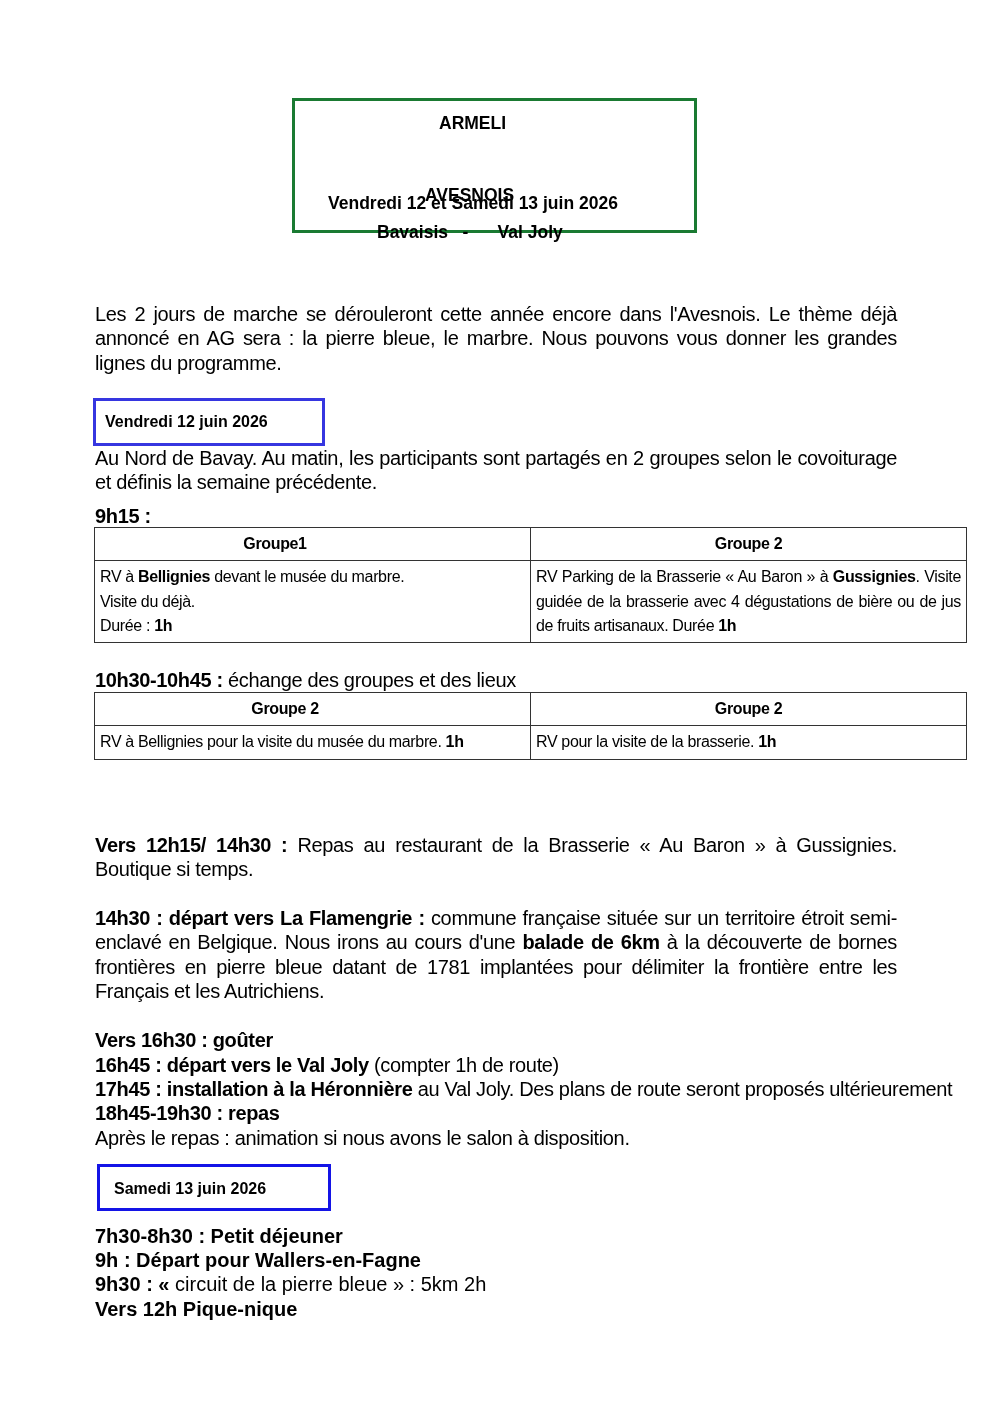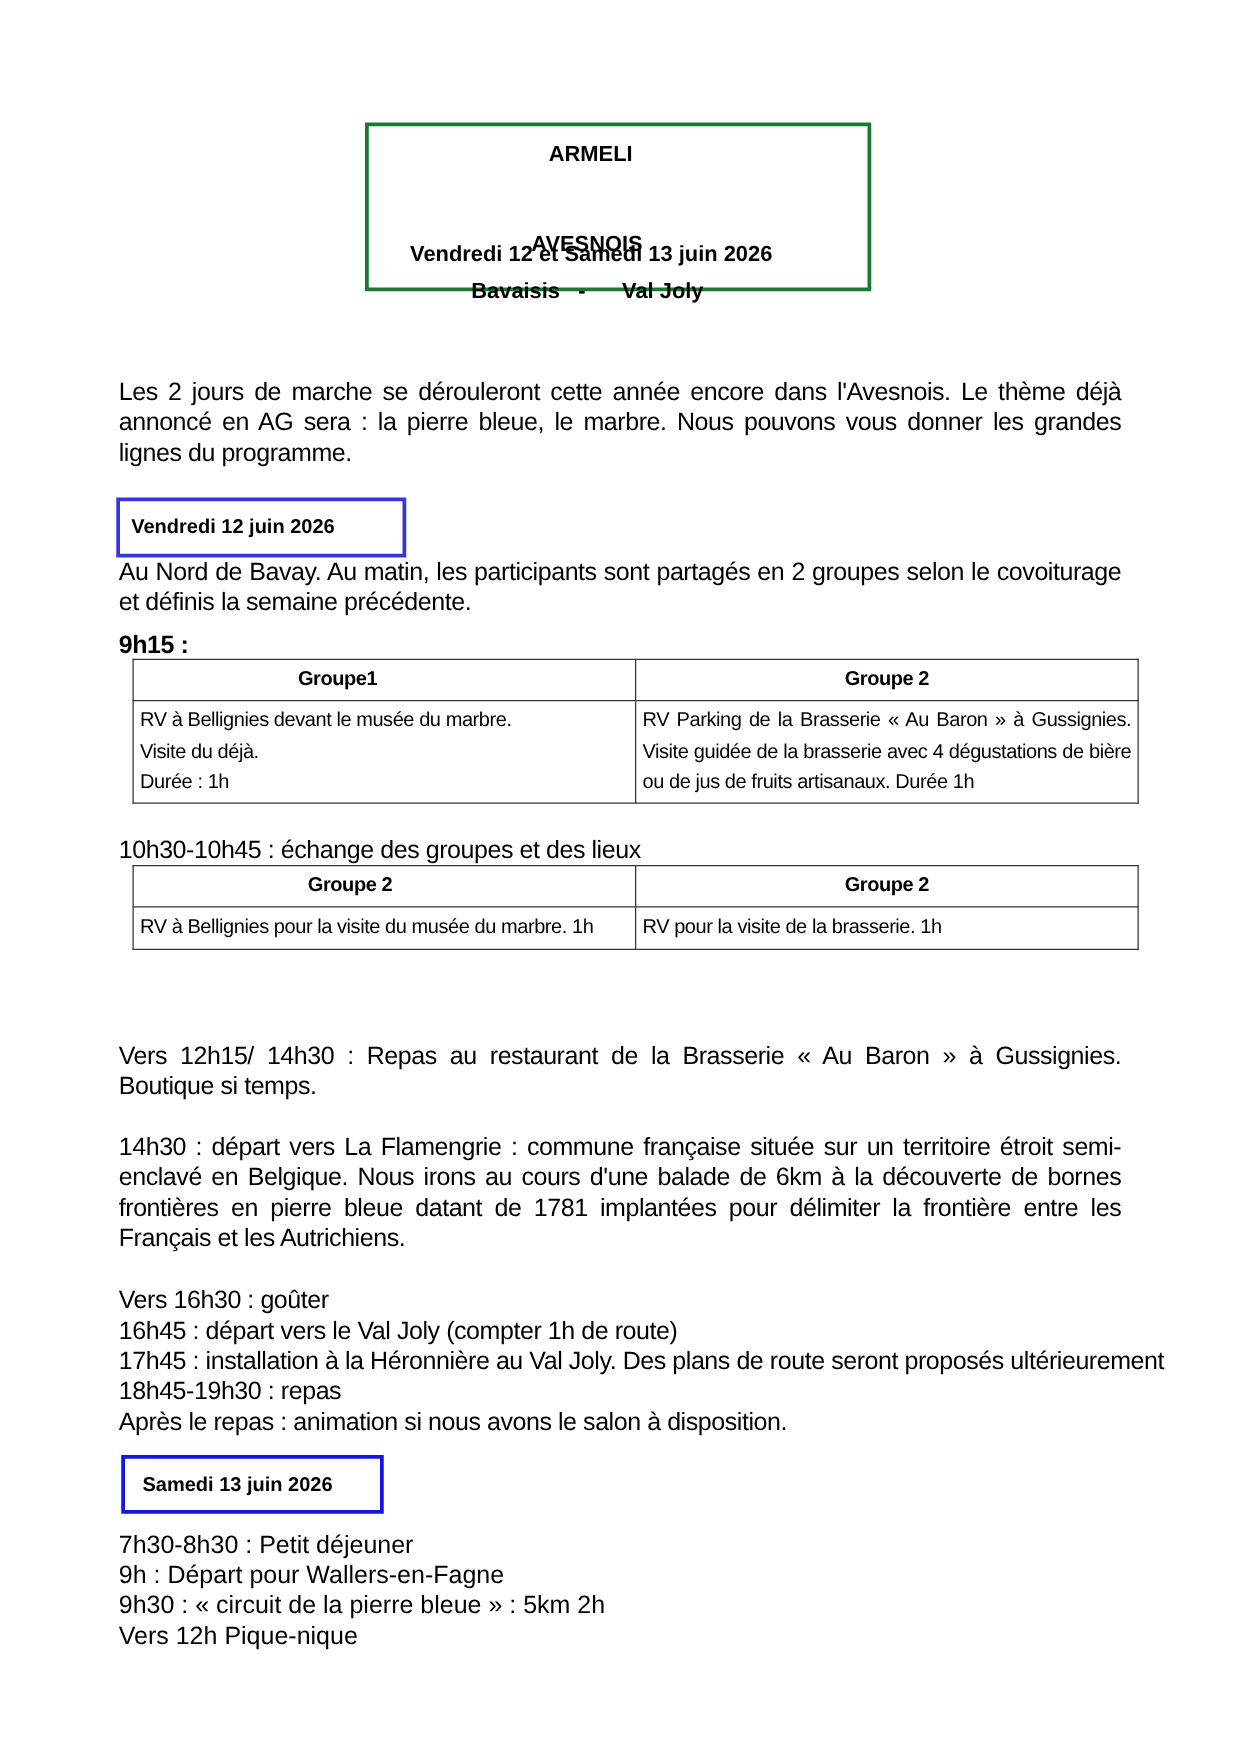--- a/index.html
+++ b/index.html
@@ -1,39 +1,39 @@
 <!DOCTYPE html>
 <html><head>
 <meta charset="utf-8">
 <style>
   html, body { margin: 0; padding: 0; background: #ffffff; }
   body { width: 992px; height: 1403px; position: relative; overflow: hidden;
          font-family: "Liberation Sans", sans-serif; color: #000; }
   .page { position: absolute; left: 0; top: 0; width: 992px; height: 1403px; }
   .txt { font-size: 20px; line-height: 24.3px; }
   .cond { font-family: "Liberation Sans Narrow", "Liberation Sans", sans-serif; letter-spacing: -0.35px; }
-  b { font-weight: normal; }
+  b { font-weight: bold; }
 
   .title-box { position: absolute; left: 292px; top: 98px; width: 405px; height: 135px;
                border: 3px solid #1a7a32; box-sizing: border-box; }
   .title-line { position: absolute; font-weight: bold; font-size: 17.5px; white-space: pre; }
   .tl1 { left: 144px; top: 12px; }
   .tl2 { left: 33px; top: 48px; margin-top: 44px; }
   .tl3 { left: 130px; top: 84px; }
   .tl4 { left: 82px; top: 121px; }
 
   .para { position: absolute; left: 95px; width: 802px; text-align: justify; }
   .line { position: absolute; left: 95px; white-space: nowrap; }
 
   .day-box { position: absolute; border: 3px solid #3636e0; box-sizing: border-box;
              font-weight: bold; font-size: 16px; }
   .day1 { left: 93px; top: 398px; width: 232px; height: 48px; padding: 12px 0 0 9px; }
-  .day2 { left: 97px; top: 1164px; width: 210px; height: 47px; padding: 13px 0 0 14px; border-color: #1414e6; }
+  .day2 { left: 97px; top: 1164px; width: 234px; height: 47px; padding: 13px 0 0 14px; border-color: #1414e6; }
 
-  table.grp { position: absolute; left: 106px; width: 805px; border-collapse: collapse; table-layout: fixed; }
+  table.grp { position: absolute; left: 94px; width: 873px; border-collapse: collapse; table-layout: fixed; }
   table.grp td { border: 1px solid #333; vertical-align: top; font-size: 16px; line-height: 24.3px;
                  padding: 4px 5px; text-align: justify; }
   table.grp td.hd { text-align: center; font-weight: bold; height: 24px; padding: 4px 5px; }
   .t1 { top: 527px; }
   .t2 { top: 692px; }
 </style>
 </head>
 <body>
 
 <div class="page">

